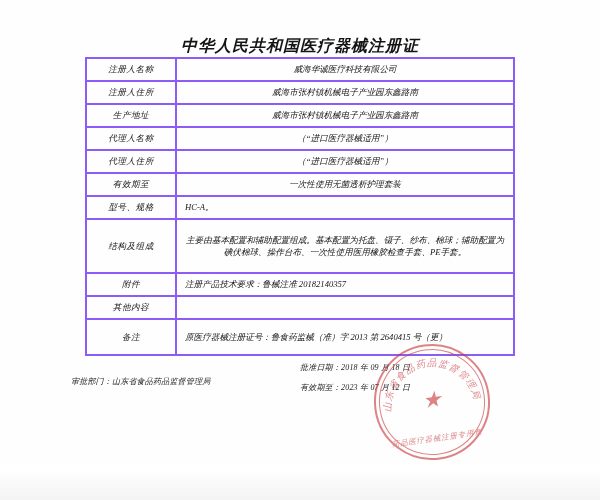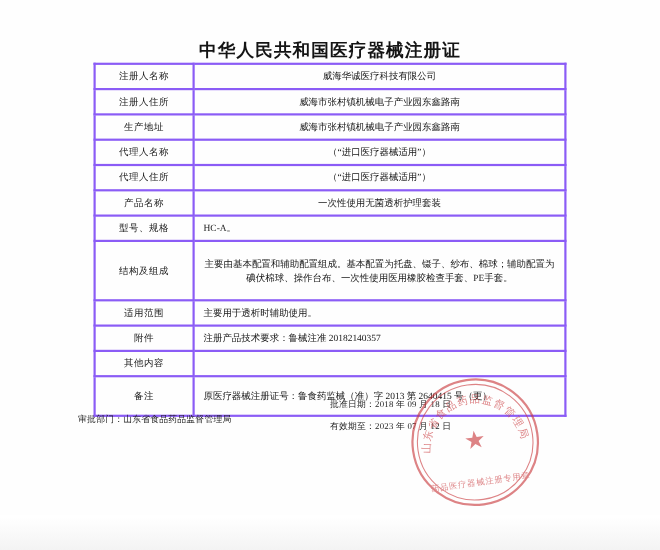--- a/index.html
+++ b/index.html
@@ -14,20 +14,21 @@
     color: #1a1a1a;
     overflow: hidden;
     position: relative;
   }
   .page {
     position: absolute;
     left: 0; top: 0;
     width: 600px;
     height: 468px;
     background: #fefefe;
+    font-style: italic;
   }
   .doc-title {
     text-align: center;
     font-size: 16px;
     font-weight: bold;
     letter-spacing: 1px;
     padding-top: 36px;
     color: #141414;
   }
   .reg-no {
@@ -176,34 +177,30 @@
       </tr>
       <tr class="tall">
         <td class="label">代理人名称</td>
         <td class="value">（“进口医疗器械适用”）</td>
       </tr>
       <tr class="tall">
         <td class="label">代理人住所</td>
         <td class="value">（“进口医疗器械适用”）</td>
       </tr>
       <tr class="tall">
-        <td class="label">产品名称</td>
+        <td class="label">有效期至</td>
         <td class="value">一次性使用无菌透析护理套装</td>
       </tr>
       <tr class="tall">
         <td class="label">型号、规格</td>
         <td class="value left">HC-A。</td>
       </tr>
       <tr class="struct">
         <td class="label">结构及组成</td>
         <td class="struct-val">主要由基本配置和辅助配置组成。基本配置为托盘、镊子、纱布、棉球；辅助配置为碘伏棉球、操作台布、一次性使用医用橡胶检查手套、PE手套。</td>
-      </tr>
-      <tr class="tall">
-        <td class="label">适用范围</td>
-        <td class="value left">主要用于透析时辅助使用。</td>
       </tr>
       <tr class="tall">
         <td class="label">附件</td>
         <td class="value left">注册产品技术要求：鲁械注准 20182140357</td>
       </tr>
       <tr class="tall">
         <td class="label">其他内容</td>
         <td class="value left"></td>
       </tr>
       <tr class="remark">

